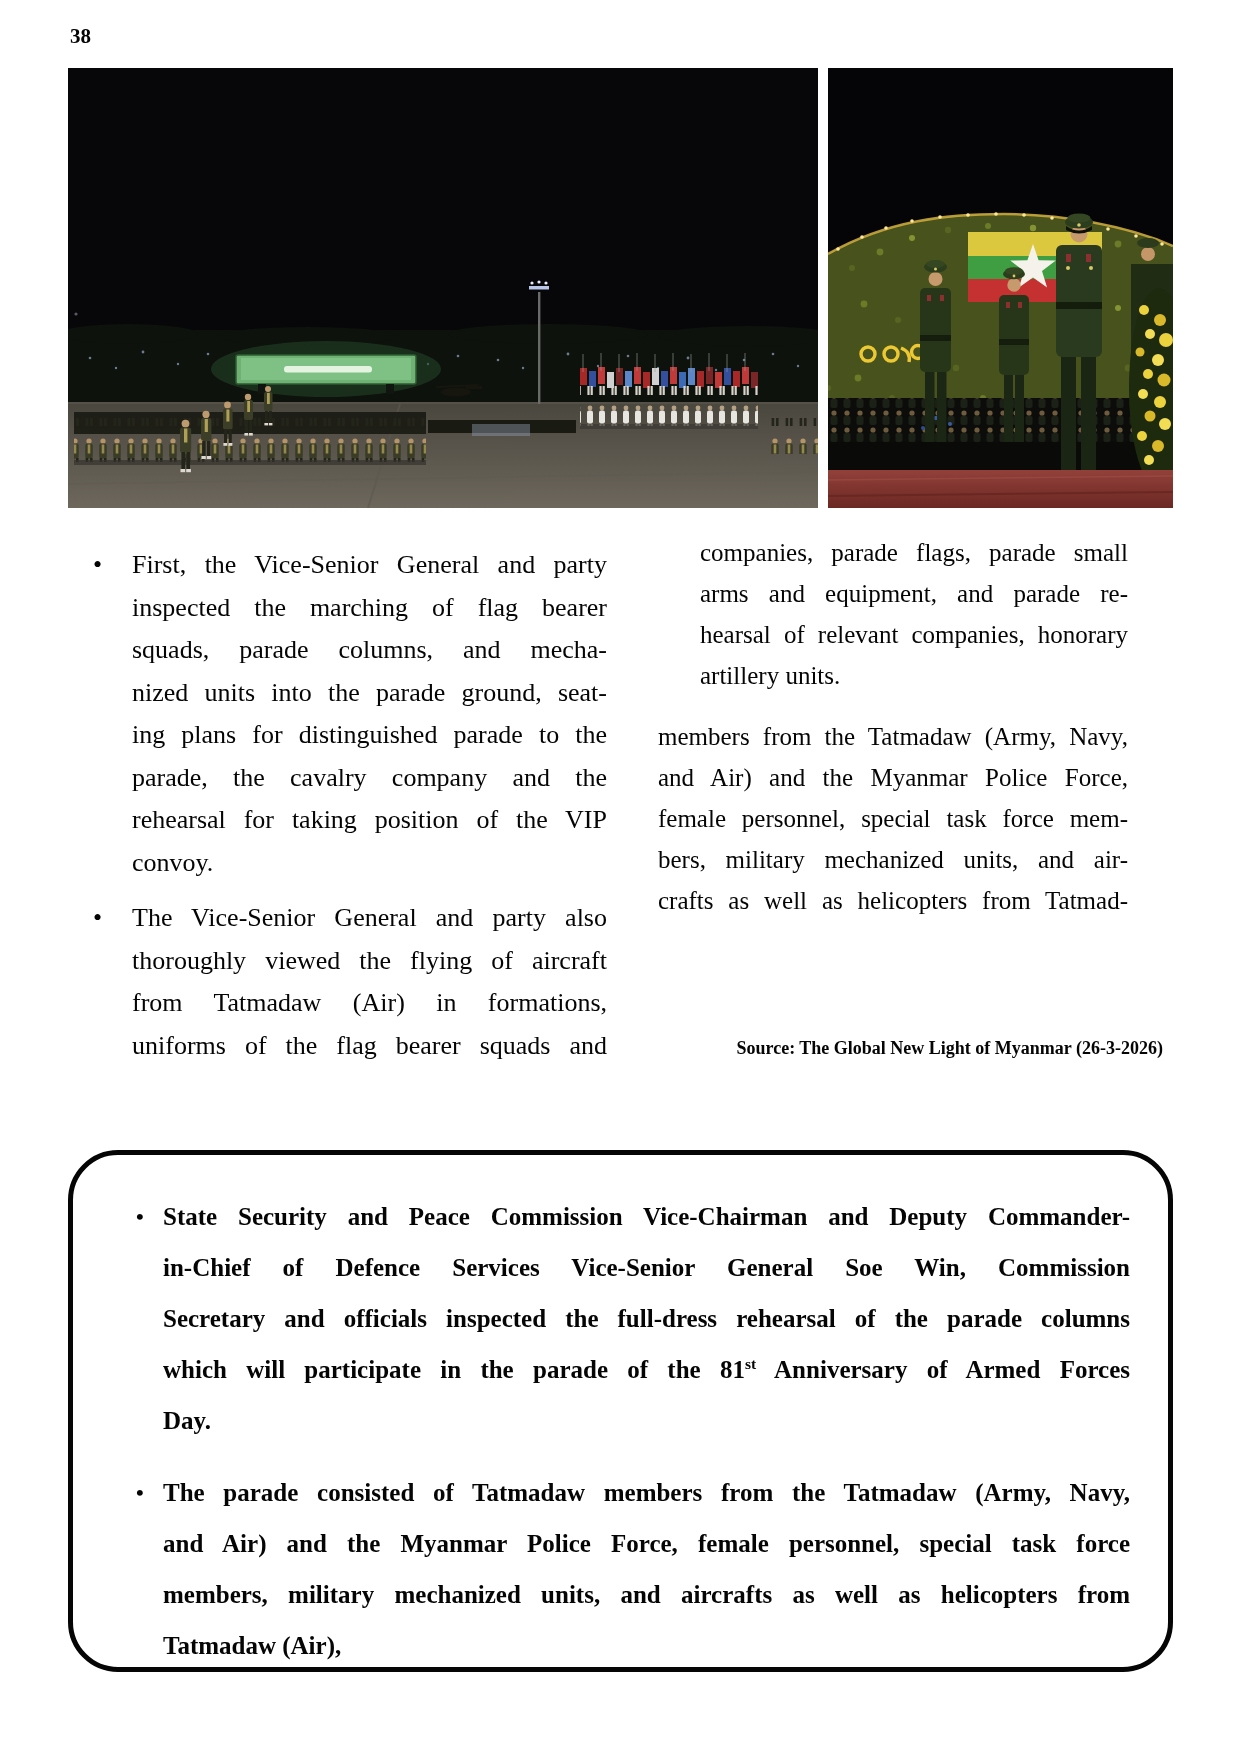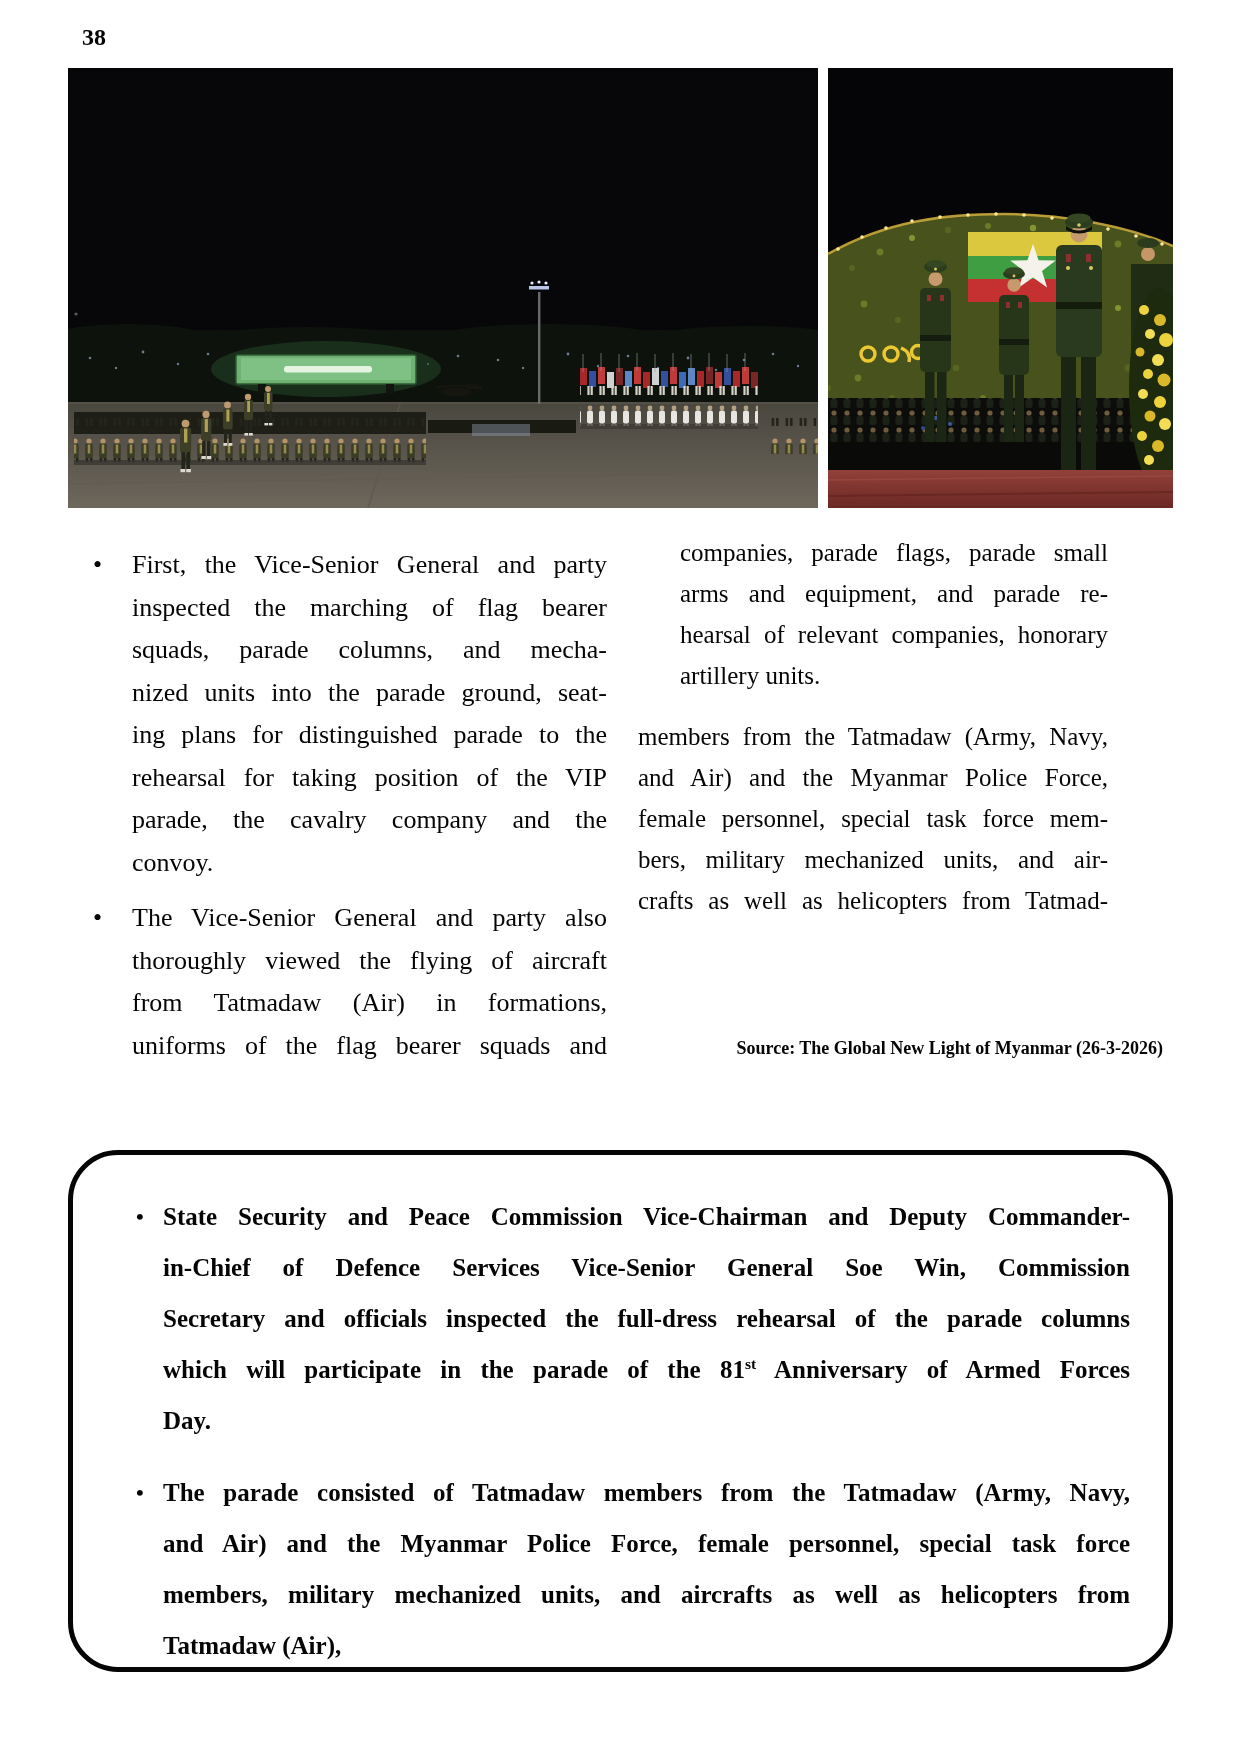--- a/index.html
+++ b/index.html
@@ -1,32 +1,32 @@
 <!DOCTYPE html>
 <html><head>
 <meta charset="utf-8">
 <style>
   html,body{margin:0;padding:0;background:#e8e8e8;}
   .page{
     position:relative;width:1241px;height:1755px;margin:0 auto;
     background:#ffffff;overflow:hidden;
     font-family:"Liberation Serif","DejaVu Serif",serif;color:#050505;
   }
-  .page-number{position:absolute;left:70px;top:24px;font-size:24px;font-weight:bold;margin-left:12px;}
+  .page-number{position:absolute;left:70px;top:24px;font-size:21px;font-weight:bold;}
   
   .photo-strip{
     position:absolute;left:68px;top:68px;width:1105px;height:440px;
     background:#000;display:flex;align-items:stretch;
   }
   .photo-strip svg{display:block;height:440px;}
   .photo-divider{width:10px;background:#ffffff;}
   
   .col{position:absolute;font-size:26px;}
   .col-left{left:82px;top:531px;width:525px;line-height:42.5px;}
-  .col-right{left:638px;top:532px;width:470px;line-height:41px;font-size:25px;}
+  .col-right{left:658px;top:532px;width:470px;line-height:41px;font-size:25px;}
   .jl{text-align:justify;text-align-last:justify;text-justify:inter-word;}
   .jl-last{text-align:left;}
   .para-indent{padding-left:37px;}
   .bullet{position:relative;padding-left:50px;margin-top:13px;}
   .bullet .marker{position:absolute;left:11px;top:0;}
   .cont-block{margin-left:42px;}
   .para-block{margin-top:20px;}
   .source-line{
     position:absolute;right:78px;top:1038px;
     font-size:18px;font-weight:bold;text-align:right;white-space:nowrap;
@@ -372,22 +372,22 @@
 
   <div class="col col-left">
     <div class="bullet">
       <span class="marker">•</span>
       <div>
           <div class="jl">First, the Vice-Senior General and party</div>
           <div class="jl">inspected the marching of flag bearer</div>
           <div class="jl">squads, parade columns, and mecha-</div>
           <div class="jl">nized units into the parade ground, seat-</div>
           <div class="jl">ing plans for distinguished parade to the</div>
+          <div class="jl">parade, the cavalry company and the</div>
           <div class="jl">rehearsal for taking position of the VIP</div>
-          <div class="jl">parade, the cavalry company and the</div>
         </div>
       <div class="jl-last">convoy.</div>
     </div>
     <div class="bullet">
       <span class="marker">•</span>
       <div>
           <div class="jl">The Vice-Senior General and party also</div>
           <div class="jl">thoroughly viewed the flying of aircraft</div>
           <div class="jl">from Tatmadaw (Air) in formations,</div>
           <div class="jl">uniforms of the flag bearer squads and</div>

